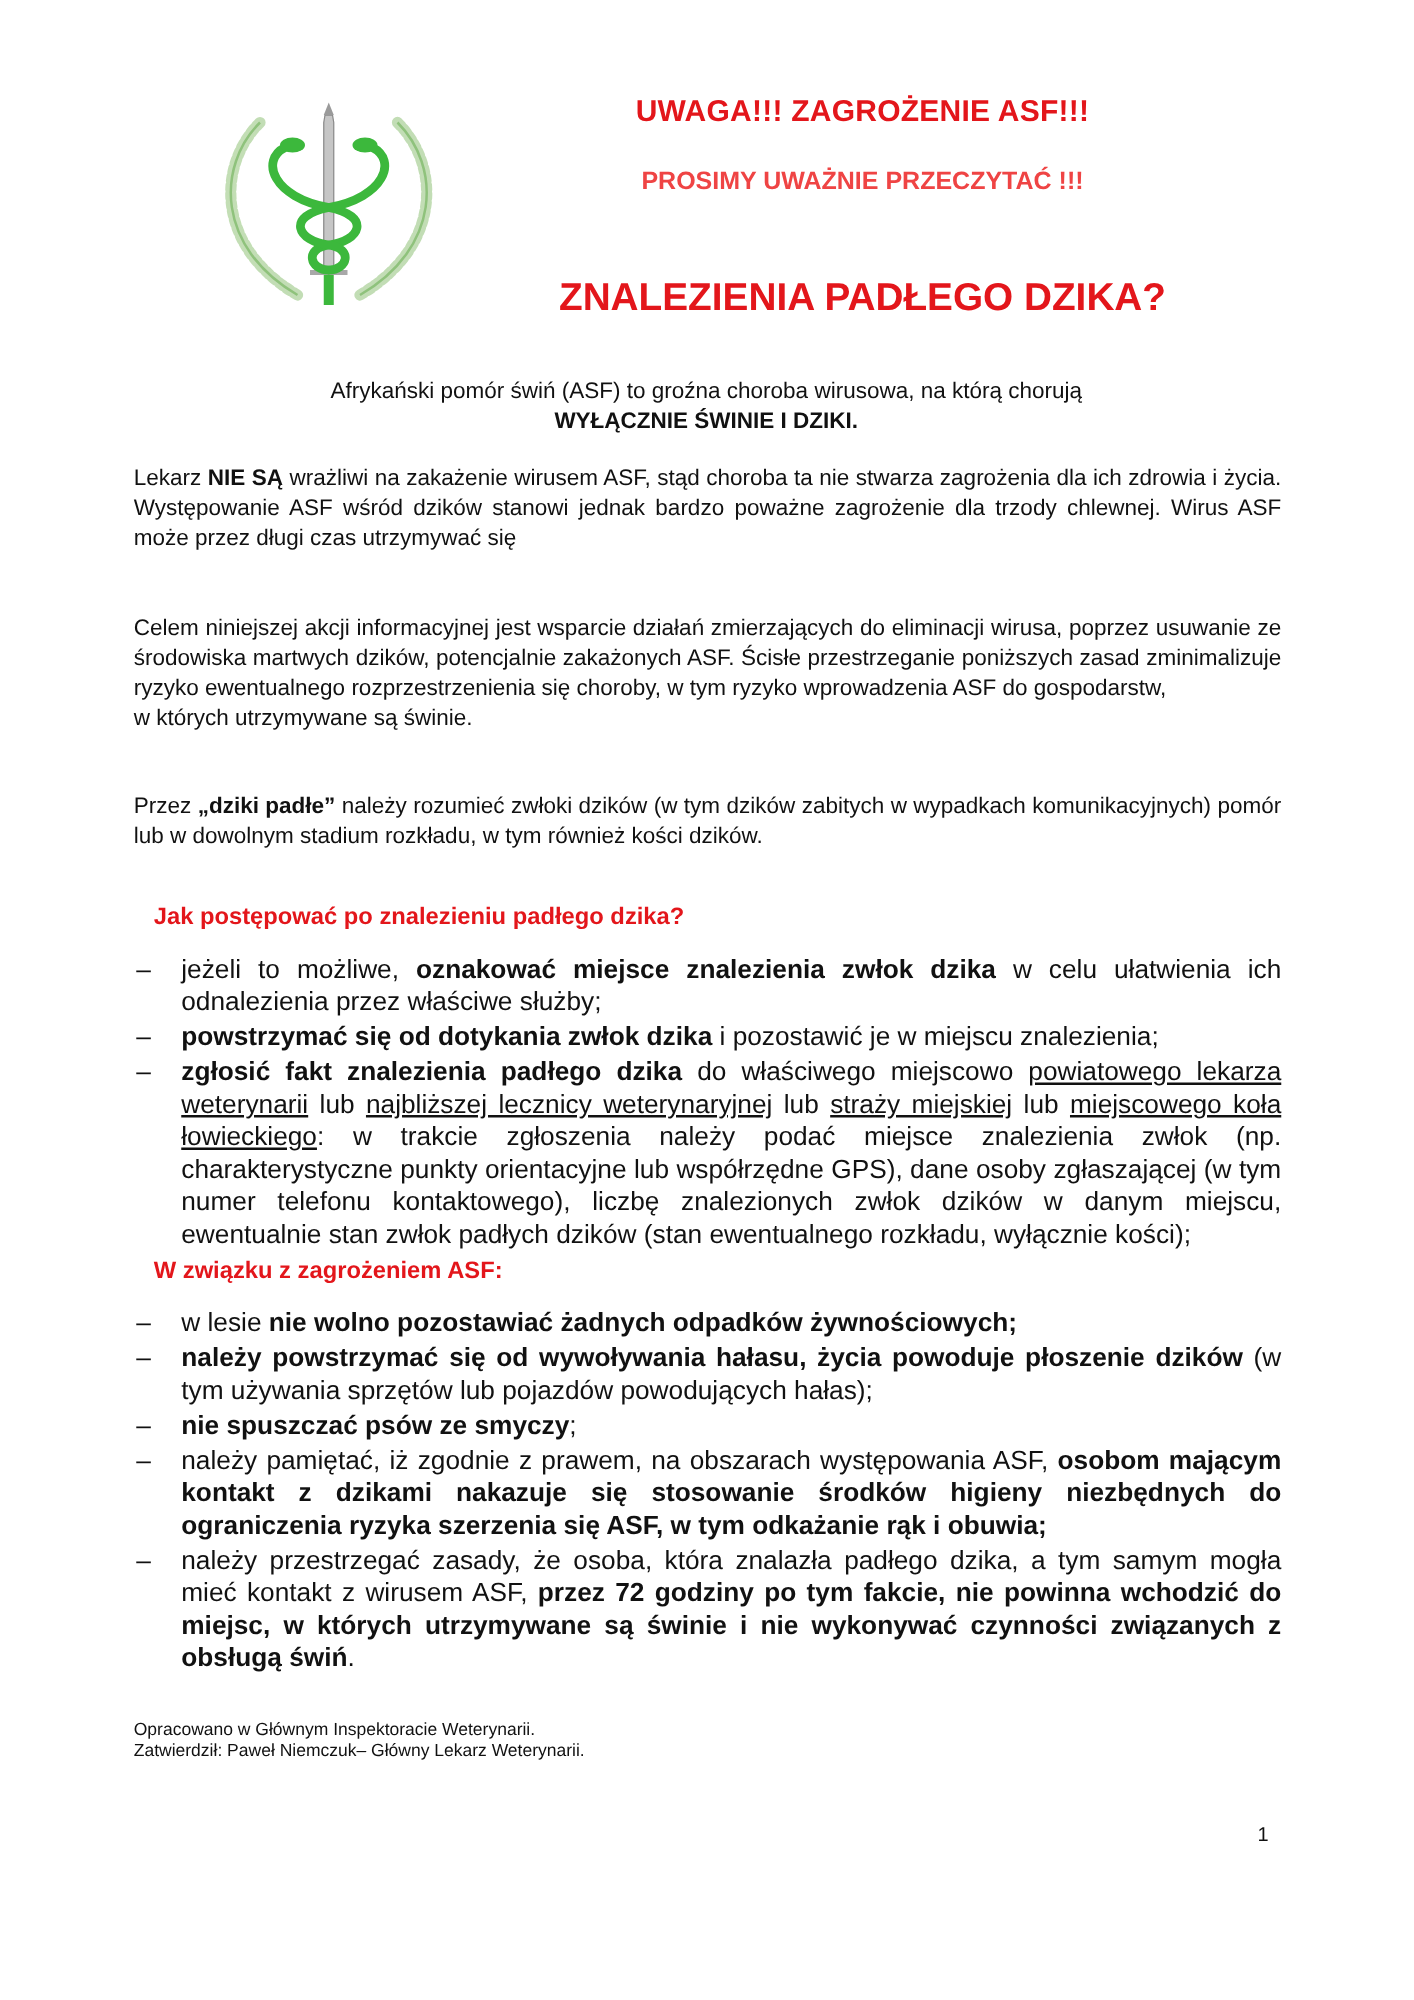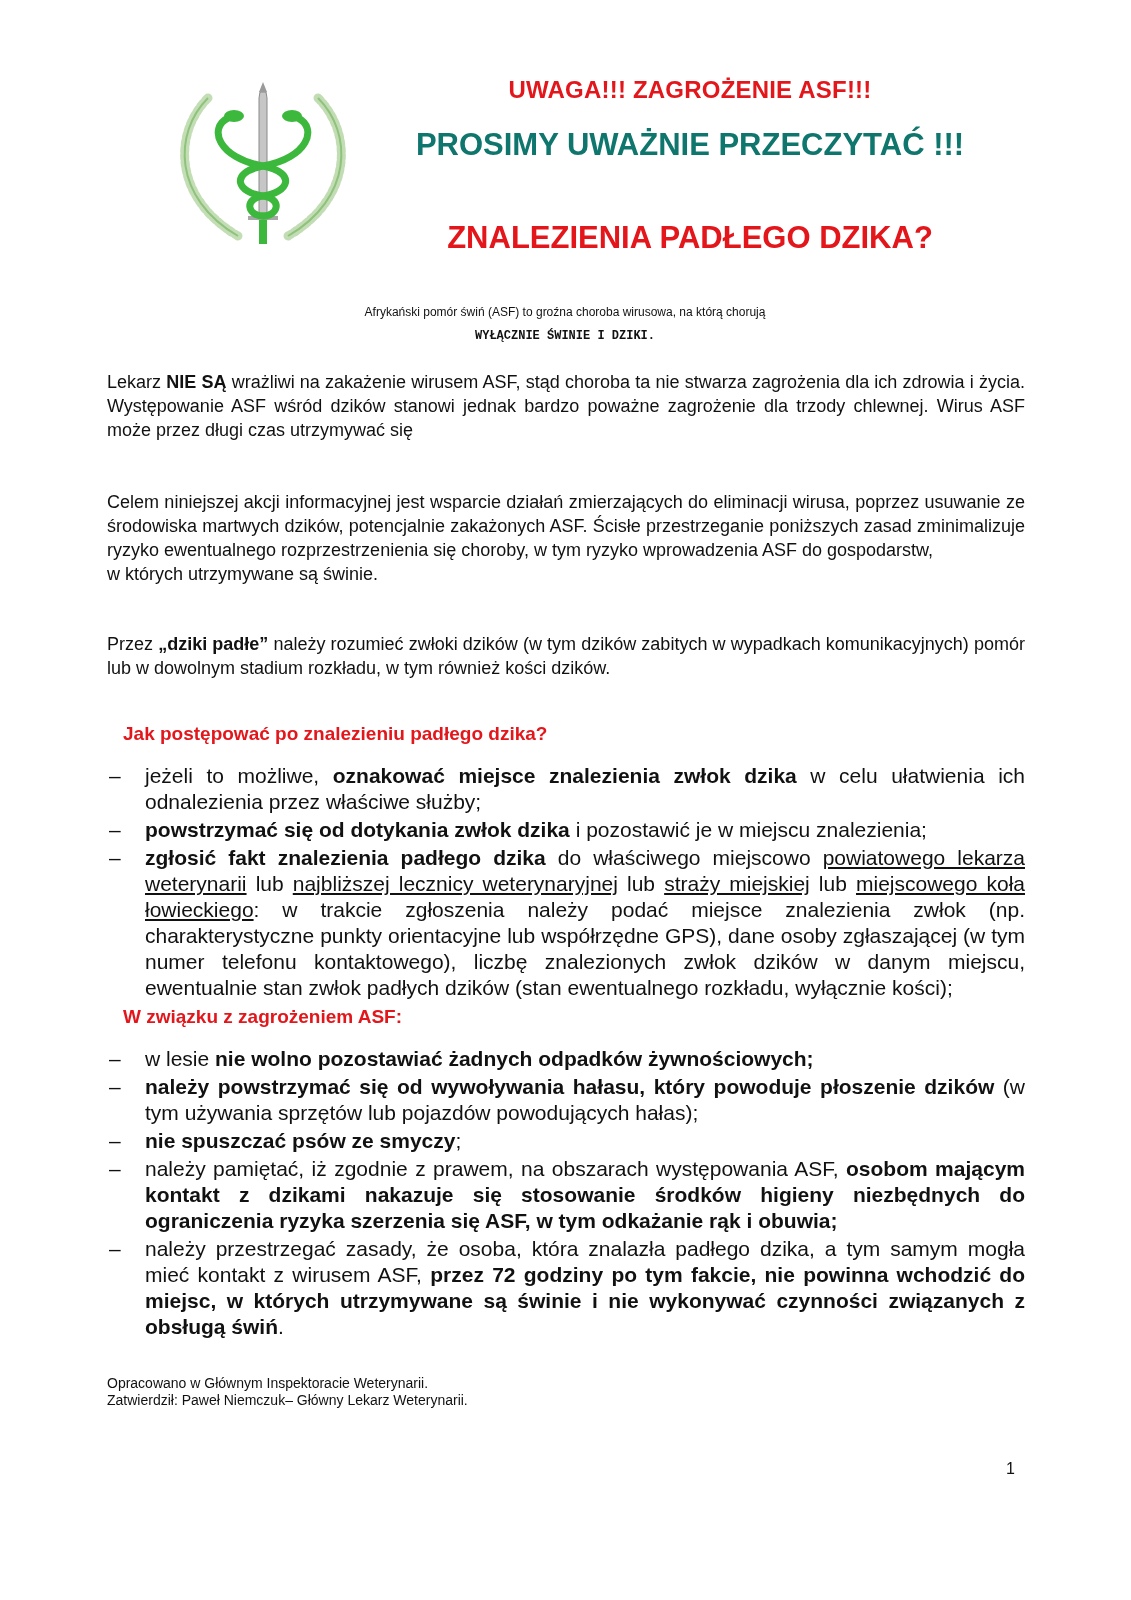--- a/index.html
+++ b/index.html
@@ -1,24 +1,24 @@
 <!DOCTYPE html>
 <html><head>
 <meta charset="utf-8">
 <style>
   html, body { margin: 0; padding: 0; background: #ffffff; }
   body { width: 1131px; height: 1600px; position: relative; overflow: hidden;
          font-family: "Liberation Sans", sans-serif; color: #111; }
   .logo { position: absolute; left: 168px; top: 78px; width: 190px; height: 170px; }
   .header { position: absolute; left: 380px; top: 70px; width: 620px; text-align: center; }
   .h-red1 { color: #e3161b; font-weight: bold; font-size: 24px; margin: 0; line-height: 40px; letter-spacing: 0.2px; }
-  .h-black { color: #0f766e; font-weight: bold; font-size: 31px; margin: 15px 0 0 0; line-height: 40px; }
+  .h-black { color: #ef4444; font-weight: bold; font-size: 20px; margin: 15px 0 0 0; line-height: 40px; }
   .h-red2 { color: #e3161b; font-weight: bold; font-size: 31px; margin: 14px 0 0 0; line-height: 39px; }
-  .intro { position: absolute; left: 100px; top: 300px; width: 930px; text-align: center; font-size: 12px; line-height: 24px; }
-  .intro .b { font-weight: bold; font-family: Liberation Mono, monospace; }
+  .intro { position: absolute; left: 100px; top: 300px; width: 930px; text-align: center; font-size: 18px; line-height: 24px; }
+  .intro .b { font-weight: bold; }
   .para { position: absolute; left: 107px; width: 918px; font-size: 18px; line-height: 24px; text-align: justify; }
   .p1 { top: 370px; }
   .p2 { top: 490px; }
   .p3 { top: 632px; }
   .b { font-weight: bold; }
   .sec { position: absolute; left: 107px; width: 930px; }
   .sec-title { color: #e3161b; font-weight: bold; font-size: 19px; line-height: 26px; margin: 16px; }
   .s1 { top: 705px; }
   .s2 { top: 988px; }
   ul.dash { list-style: none; margin: 0; padding: 0; }
@@ -104,21 +104,21 @@
 
 <div class="sec s2">
   <p class="sec-title">W związku z zagrożeniem ASF:</p>
   <ul class="dash">
     <li>
       <span class="dash-mark">–</span>
       <span>w lesie </span><span class="b">nie wolno pozostawiać żadnych odpadków żywnościowych;</span>
     </li>
     <li>
       <span class="dash-mark">–</span>
-      <span class="b">należy powstrzymać się od wywoływania hałasu, który powoduje płoszenie dzików</span><span> (w tym używania sprzętów lub pojazdów powodujących hałas);</span>
+      <span class="b">należy powstrzymać się od wywoływania hałasu, życia powoduje płoszenie dzików</span><span> (w tym używania sprzętów lub pojazdów powodujących hałas);</span>
     </li>
     <li>
       <span class="dash-mark">–</span>
       <span class="b">nie spuszczać psów ze smyczy</span><span>;</span>
     </li>
     <li>
       <span class="dash-mark">–</span>
       <span>należy pamiętać, iż zgodnie z prawem, na obszarach występowania ASF, </span><span class="b">osobom mającym kontakt z dzikami nakazuje się stosowanie środków higieny niezbędnych do ograniczenia ryzyka szerzenia się ASF, w tym odkażanie rąk i obuwia;</span>
     </li>
     <li>

